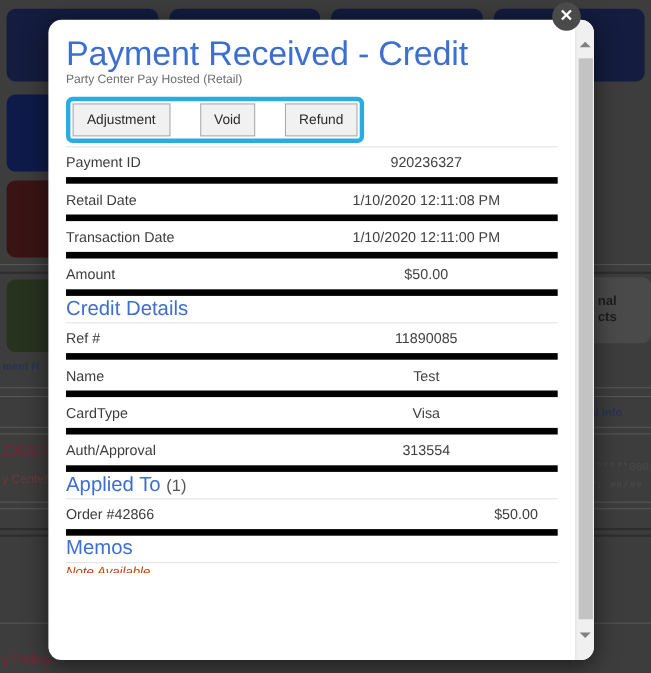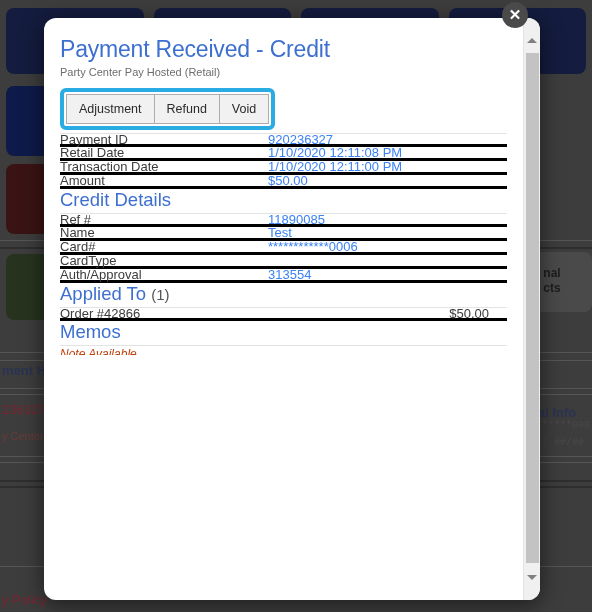--- a/index.html
+++ b/index.html
@@ -38,21 +38,21 @@
     line-height: 13px;
     white-space: nowrap;
     overflow: hidden;
   }
   .bg-text {
     position: absolute;
     font-size: 12px;
     white-space: nowrap;
     overflow: hidden;
   }
-  .bg-head { color: #2a3352; font-weight: bold; font-size: 13px; margin-top: 35px; }
+  .bg-head { color: #2a3352; font-weight: bold; font-size: 10px; }
   .bg-red { color: #7b2530; }
   .bg-mono { color: #4a4a4a; font-family: "Liberation Mono", monospace; font-size: 10px; }
   .bg-btn {
     position: absolute;
     background: #4a4a4a;
     border-radius: 8px;
     color: #1d1d1d;
     font-weight: bold;
     font-size: 12px;
     text-align: center;
@@ -139,41 +139,41 @@
     width: 13px;
     top: 35px;
     height: 510px;
     background: #c3c3c3;
     cursor: pointer;
   }
 
   
   #title {
     color: #3d6fd1;
-    font-size: 23px;
+    font-size: 31px;
     font-weight: normal;
     line-height: 30px;
     letter-spacing: -0.2px;
   }
   #subtitle {
     color: #6d6d6d;
     font-size: 11px;
     margin-top: 2px;
     margin-bottom: 10px;
   }
 
   
   #action-bar {
     display: inline-block;
     border: 4px solid #29ace3;
     border-radius: 6px;
     padding: 2px;
     margin-bottom: 3px;
   }
-  #action-group { display: flex; }
+  #action-group { display: flex; gap: 28px; }
   .action-btn {
     background: #f1f1f1;
     border: 1px solid #adadad;
     color: #2b2b2b;
     font-size: 12.5px;
     font-family: "Liberation Sans", sans-serif;
     padding: 7px 12px;
     cursor: pointer;
     margin-left: -1px;
   }
@@ -186,28 +186,28 @@
     margin-bottom: 2px;
   }
   .section-title .count {
     color: #555;
     font-size: 15px;
   }
   .rows { width: 100%; }
   .row {
     display: flex;
     align-items: center;
-    border-bottom: 3px solid #000000;
-    height: 14px;
+    border-bottom: 6px solid #000000;
+    height: 34px;
     font-size: 13px;
     color: #333333;
   }
   .row:first-child { border-top: 1px solid #e3e3e3; }
   .row .k { width: 208px; flex: none; color: #3c3c3c; }
-  .row .v { flex: 1; color: #3b82f6; }
+  .row .v { flex: 1; color: #404040; text-align: center; }
   .row .amt { color: #3c3c3c; text-align: right; padding-right: 18px; }
   .memo-clip {
     font-size: 12px;
     color: #c2410c;
     height: 8px;
     overflow: hidden;
     line-height: 15px;
     font-style: italic;
   }
 </style>
@@ -264,22 +264,22 @@
 <div id="modal">
 
   <div id="modal-body">
 
     <h1 id="title">Payment Received - Credit</h1>
     <div id="subtitle">Party Center Pay Hosted (Retail)</div>
 
     <div id="action-bar">
       <div id="action-group">
         <button class="action-btn">Adjustment</button>
+        <button class="action-btn">Void</button>
         <button class="action-btn">Refund</button>
-        <button class="action-btn">Void</button>
       </div>
     </div>
 
     
     <div class="rows">
       <div class="row">
         <div class="k">Payment ID</div>
         <div class="v">920236327</div>
       </div>
       <div class="row">
@@ -301,25 +301,22 @@
     <div class="rows">
       <div class="row">
         <div class="k">Ref #</div>
         <div class="v">11890085</div>
       </div>
       <div class="row">
         <div class="k">Name</div>
         <div class="v">Test</div>
       </div>
       <div class="row">
-        <div class="k">Card#</div>
-        <div class="v">************0006</div>
-      </div>
-      <div class="row">
         <div class="k">CardType</div>
+        <div class="v">Visa</div>
       </div>
       <div class="row">
         <div class="k">Auth/Approval</div>
         <div class="v">313554</div>
       </div>
     </div>
 
     
     <div class="section-title">
       <span>Applied To</span>

